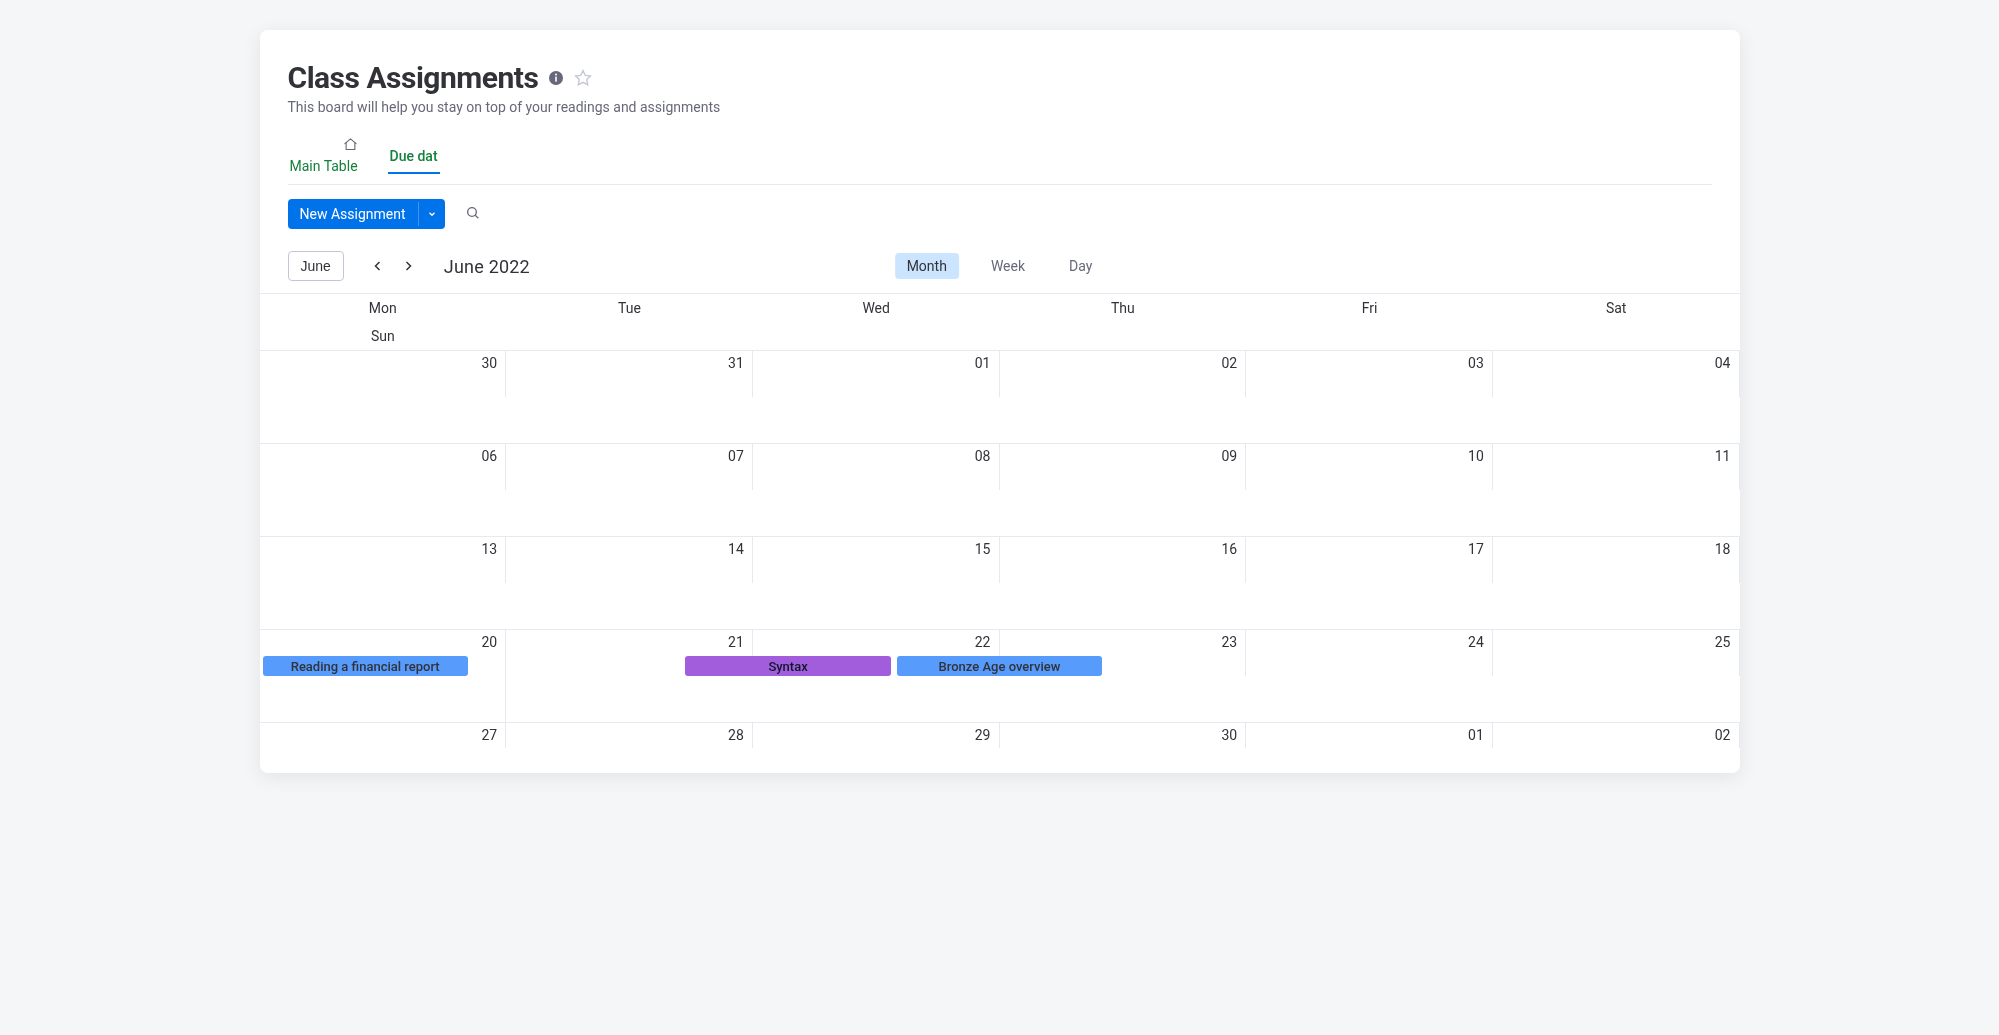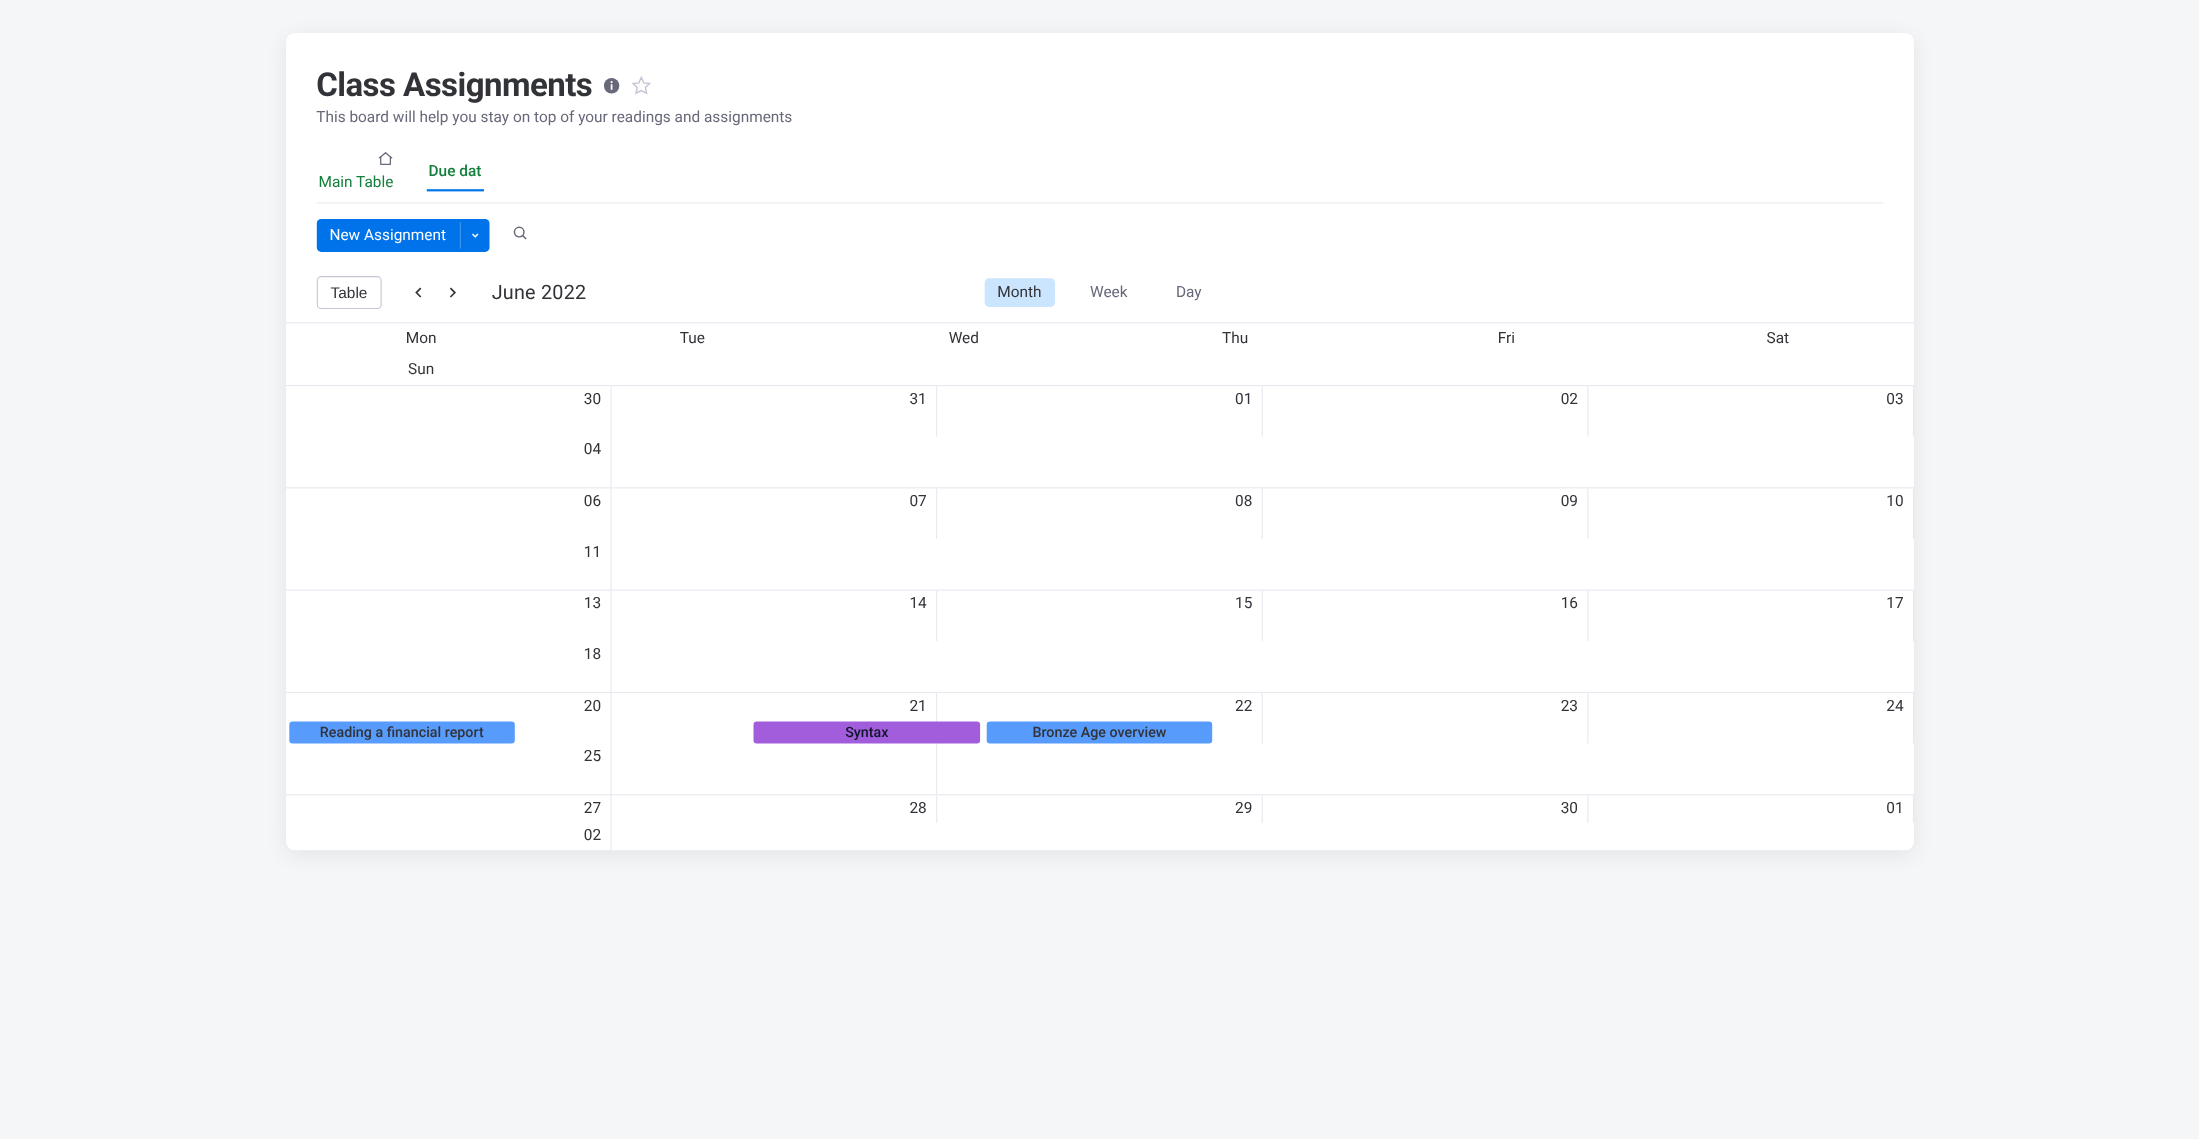--- a/index.html
+++ b/index.html
@@ -170,21 +170,21 @@
       border-bottom: 1px solid #e6e9ef;
     }
     .weekday {
       text-align: center;
       font-size: 14px;
       color: #323338;
       padding: 6px 0;
     }
     .week-row {
       display: grid;
-      grid-template-columns: repeat(5, 1fr);
+      grid-template-columns: repeat(6, 1fr);
       min-height: 93px;
       border-bottom: 1px solid #e6e9ef;
       position: relative;
     }
     .week-row:last-child {
       min-height: 50px;
       border-bottom: none;
     }
     .day-cell {
       border-right: 1px solid #e6e9ef;
@@ -272,21 +272,21 @@
               <circle cx="10.5" cy="10.5" r="6.5"></circle>
               <line x1="20" y1="20" x2="15.2" y2="15.2"></line>
             </svg>
         </span>
 
       </div>
     </div>
   </div>
 
   <div class="cal-controls">
-    <button class="today-btn">Table</button>
+    <button class="today-btn">June</button>
     <div class="nav-arrows">
       <span class="nav-arrow">
         <svg width="12" height="14" viewBox="0 0 24 24" fill="none" stroke="#323338" stroke-width="3">
             <polyline points="15 4 7 12 15 20"></polyline>
           </svg>
       </span>
       <span class="nav-arrow">
         <svg width="12" height="14" viewBox="0 0 24 24" fill="none" stroke="#323338" stroke-width="3">
             <polyline points="9 4 17 12 9 20"></polyline>
           </svg>

